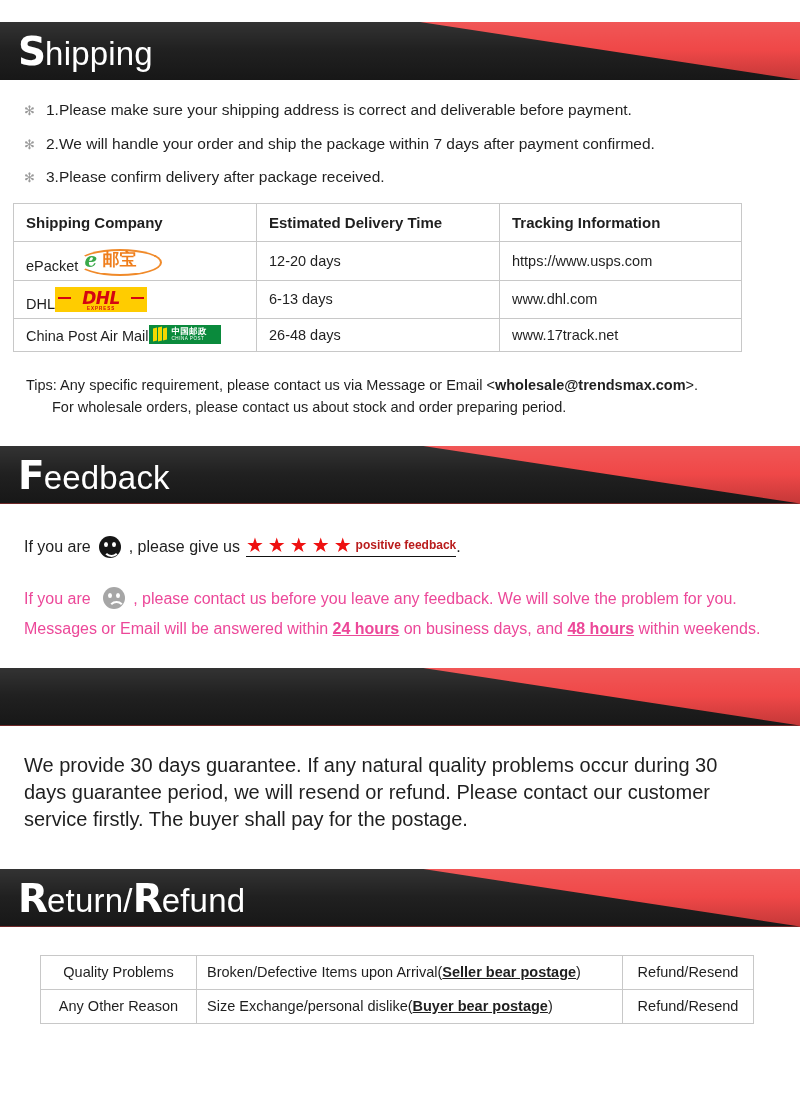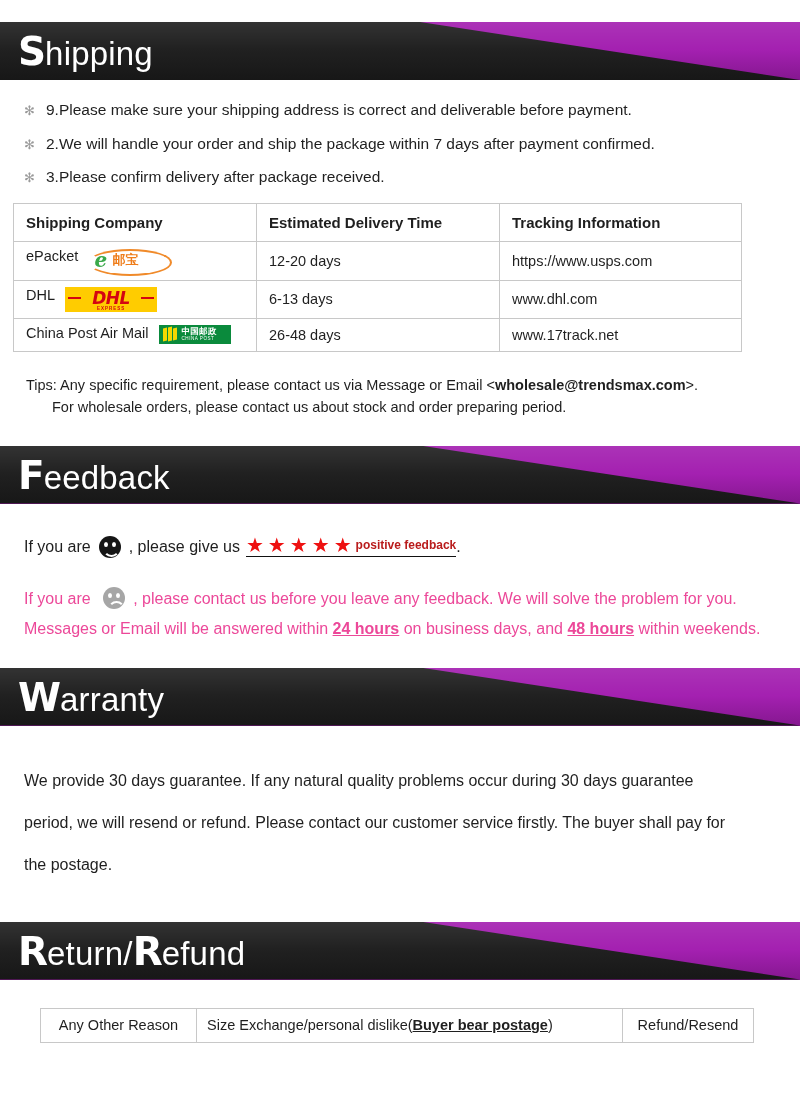--- a/index.html
+++ b/index.html
@@ -13,21 +13,21 @@
     overflow: hidden;
     position: relative;
   }
 
   
   .banner {
     position: relative;
     width: 800px;
     height: 58px;
     overflow: hidden;
-    background: #a21caf;
+    background: #ef4444;
   }
   .banner .wedge {
     position: absolute;
     left: 0; top: 0;
     width: 800px; height: 58px;
     background: #1c1c1c;
     -webkit-clip-path: polygon(0 0, 420px 0, 800px 58px, 0 58px);
     clip-path: polygon(0 0, 420px 0, 800px 58px, 0 58px);
   }
   .banner .sheen {
@@ -94,21 +94,21 @@
   #shipping-table th {
     font-weight: 700;
     font-size: 15px;
     padding: 10px 0 10px 12px;
     height: 14px;
   }
   #shipping-table td {
     padding: 6px 0 6px 12px;
     height: 20px;
   }
-  .co-cell { display: flex; align-items: flex-start; gap: 10px; }
+  .co-cell { display: flex; align-items: flex-end; }
   .co-name { white-space: nowrap; }
 
   
   .logo { position: relative; flex: 0 0 auto; }
 
   .logo-epacket {
     width: 86px; height: 26px;
   }
   .logo-epacket .ring {
     position: absolute; left: 0; top: 1px;
@@ -121,21 +121,21 @@
     position: absolute; left: 6px; top: 1px;
     font-family: "DejaVu Serif", serif;
     font-style: italic;
     font-weight: 700;
     font-size: 20px;
     color: #3aa94a;
     line-height: 22px;
   }
   .logo-epacket .cn {
     position: absolute; left: 24px; top: 2px;
-    font-size: 13px;
+    font-size: 17px;
     font-weight: 700;
     color: #ef7d1a;
     line-height: 20px;
     letter-spacing: 0px;
   }
 
   .logo-dhl {
     width: 92px; height: 25px;
     background: #ffcc00;
     display: flex; align-items: center; justify-content: center;
@@ -285,24 +285,24 @@
 
   .fb-para {
     font-size: 16px;
     line-height: 30px;
     color: #ec4899;
   }
   u.bu { font-weight: 700; text-decoration: underline; }
 
   
   .warranty-text {
-    font-size: 16px;
-    line-height: 42px;
+    font-size: 20px;
+    line-height: 27px;
     color: #1f1f1f;
-    margin-top: 34px;
+    margin-top: 26px;
     width: 712px;
   }
 
   
   #return-table {
     width: 713px;
     margin: 28px 0 0 40px;
     table-layout: fixed;
     font-size: 14.5px;
   }
@@ -320,21 +320,21 @@
   <div class="wedge"></div>
   <div class="sheen"></div>
 
   <div class="title"><span class="cap">S</span><span>hipping</span></div>
 </div>
 
 <div class="pad">
   <div class="bullets">
     <div class="bullet-row">
       <span class="mark">✻</span>
-      <span>9.Please make sure your shipping address is correct and deliverable before payment.</span>
+      <span>1.Please make sure your shipping address is correct and deliverable before payment.</span>
     </div>
     <div class="bullet-row">
       <span class="mark">✻</span>
       <span>2.We will handle your order and ship the package within    7 days after payment confirmed.</span>
     </div>
     <div class="bullet-row">
       <span class="mark">✻</span>
       <span>3.Please confirm delivery after package received.</span>
     </div>
   </div>
@@ -442,21 +442,20 @@
     <span>If you are</span>
     <span class="face sad" style="vertical-align:-5px;"><i class="eye l"></i><i class="eye r"></i><i class="mouth"></i></span><span>, please contact us before you leave any feedback. We will solve the problem for you.</span><br>
     <span>Messages or Email will be answered within </span><u class="bu">24 hours</u><span> on business days, and </span><u class="bu">48 hours</u><span> within weekends.</span>
   </div>
 </div>
 
 <div class="banner" style="margin-top:24px;">
   <div class="wedge"></div>
   <div class="sheen"></div>
 
-  <div class="title"><span class="cap">W</span><span>arranty</span></div>
 </div>
 
 <div class="pad">
   <div class="warranty-text">We provide 30 days guarantee. If any natural quality problems occur during 30 days guarantee period, we will resend or refund. Please contact our customer service firstly. The buyer shall pay for the postage.</div>
 </div>
 
 <div class="banner" style="margin-top:36px;">
   <div class="wedge"></div>
   <div class="sheen"></div>
 
@@ -464,18 +463,23 @@
 </div>
 
 <table class="grid" id="return-table">
   <colgroup>
       <col style="width:156px">
       <col style="width:426px">
       <col style="width:131px">
     </colgroup>
   <tbody>
     <tr>
+      <td class="c">Quality Problems</td>
+      <td class="l"><span>Broken/Defective Items upon  Arrival(</span><u class="bu">Seller bear postage</u><span>)</span></td>
+      <td class="c">Refund/Resend</td>
+    </tr>
+    <tr>
       <td class="c">Any Other Reason</td>
       <td class="l"><span>Size Exchange/personal dislike(</span><u class="bu">Buyer bear postage</u><span>)</span></td>
       <td class="c">Refund/Resend</td>
     </tr>
   </tbody>
 </table>
 
 </body></html>

